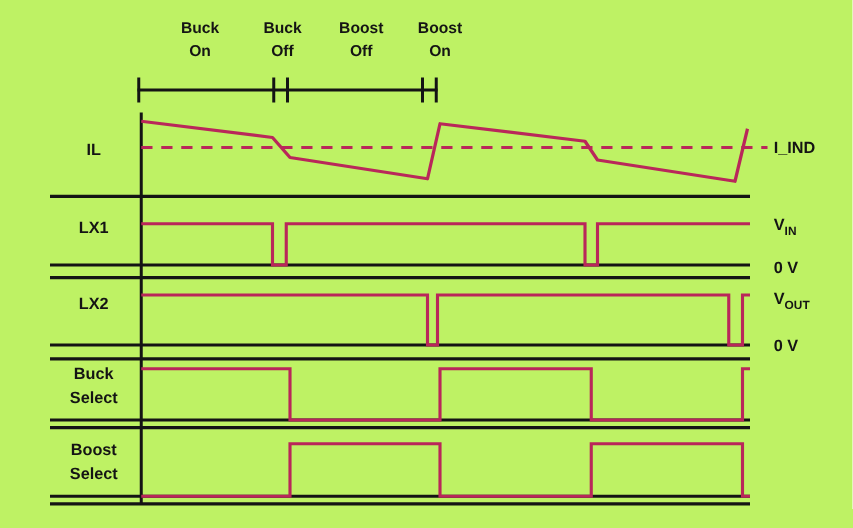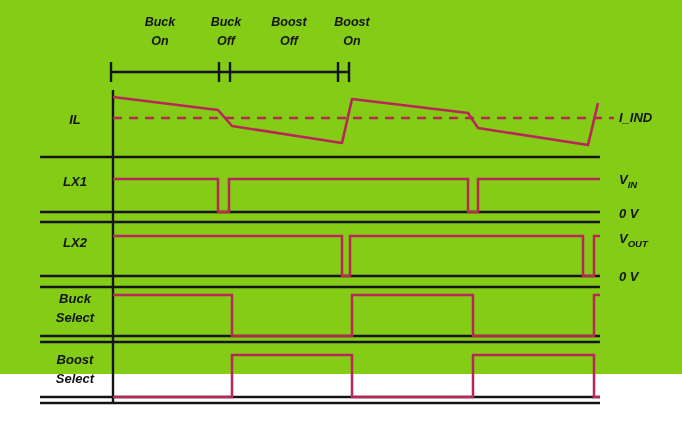--- a/index.html
+++ b/index.html
@@ -1,18 +1,18 @@
 <!DOCTYPE html>
 <html><head>
 <meta charset="utf-8">
 <style>
   html,body{margin:0;padding:0;background:#ffffff;}
   body{width:682px;height:422px;overflow:hidden;
        font-family:"Liberation Sans", sans-serif;}
-  #root{position:relative;width:682px;height:374px;background:#84cc16;font-style:italic;}
+  #root{position:relative;width:682px;height:422px;background:#bef264;}
   svg#diagram{position:absolute;left:0;top:0;width:682px;height:422px;}
   .ph-lbl{font-family:"Liberation Sans", sans-serif;font-size:12.5px;
           font-weight:bold;fill:#141414;text-anchor:middle;}
   .row-lbl{font-family:"Liberation Sans", sans-serif;font-size:13px;
            font-weight:bold;fill:#141414;text-anchor:middle;}
   .side-lbl{font-family:"Liberation Sans", sans-serif;font-size:13px;
             font-weight:bold;fill:#141414;text-anchor:start;}
   .sub{font-size:9.5px;font-weight:bold;}
   .rule{stroke:#141414;stroke-width:2.4;stroke-linecap:butt;}
   .tick{stroke:#141414;stroke-width:2.4;}

